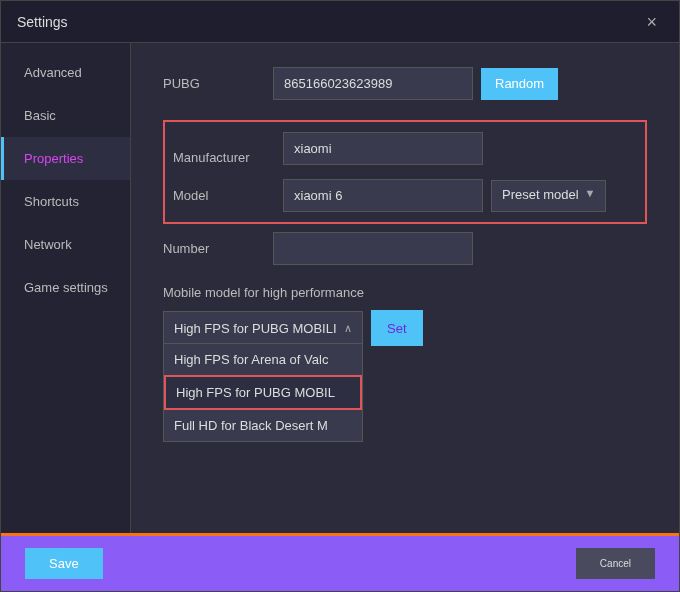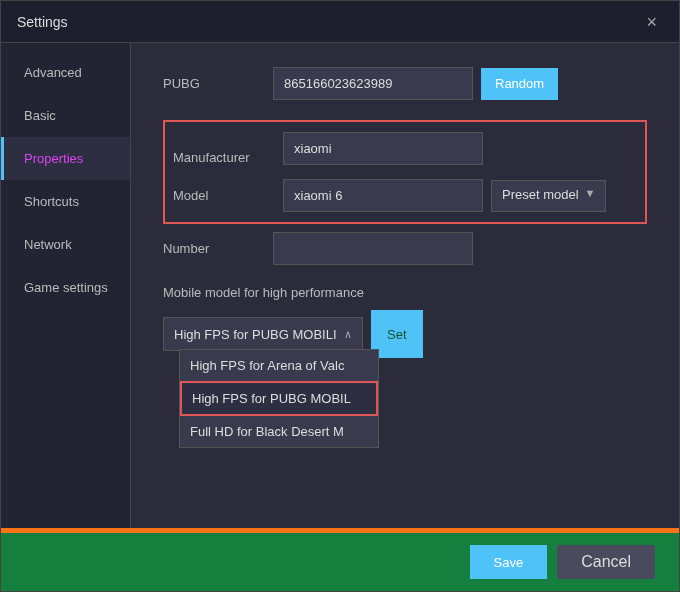--- a/index.html
+++ b/index.html
@@ -151,68 +151,68 @@
       justify-content: space-between;
       cursor: pointer;
     }
     .dropdown-selected .chevron-up {
       color: #aaa;
       font-size: 11px;
     }
     .btn-set {
       background: #4fc3f7;
       border: none;
-      color: #14532d;
+      color: #6d28d9;
       padding: 6px 16px;
       font-size: 13px;
       cursor: pointer;
-      height: 48px;
+      height: 36px;
     }
     .dropdown-list {
       position: absolute;
       top: 32px;
-      left: 16px;
+      left: 0;
       width: 200px;
       background: #3a3a4e;
       border: 1px solid #555;
       z-index: 10;
     }
     .dropdown-option {
       padding: 8px 10px;
       font-size: 13px;
       color: #ddd;
       cursor: pointer;
     }
     .dropdown-option.selected {
       background: #2e2e42;
       border: 2px solid #e05555;
     }
     .footer {
       display: flex;
-      justify-content: flex-end;
+      justify-content: space-between;
       padding: 12px 24px;
       gap: 10px;
-      border-top: 5px solid #f97316;
-      background: #15803d;
+      border-top: 3px solid #f97316;
+      background: #8b5cf6;
     }
     .btn-save {
       background: #4fc3f7;
       border: none;
       color: #fff;
       padding: 8px 24px;
       font-size: 13px;
       cursor: pointer;
       min-width: 70px;
     }
     .btn-cancel {
       background: #4a4a5e;
       border: none;
       color: #ddd;
       padding: 8px 24px;
-      font-size: 16px;
+      font-size: 10px;
       cursor: pointer;
       min-width: 70px;
     }
     .manufacturer-model-wrapper {
       margin-bottom: 8px;
     }
   </style>
 </head>
 <body>
 

